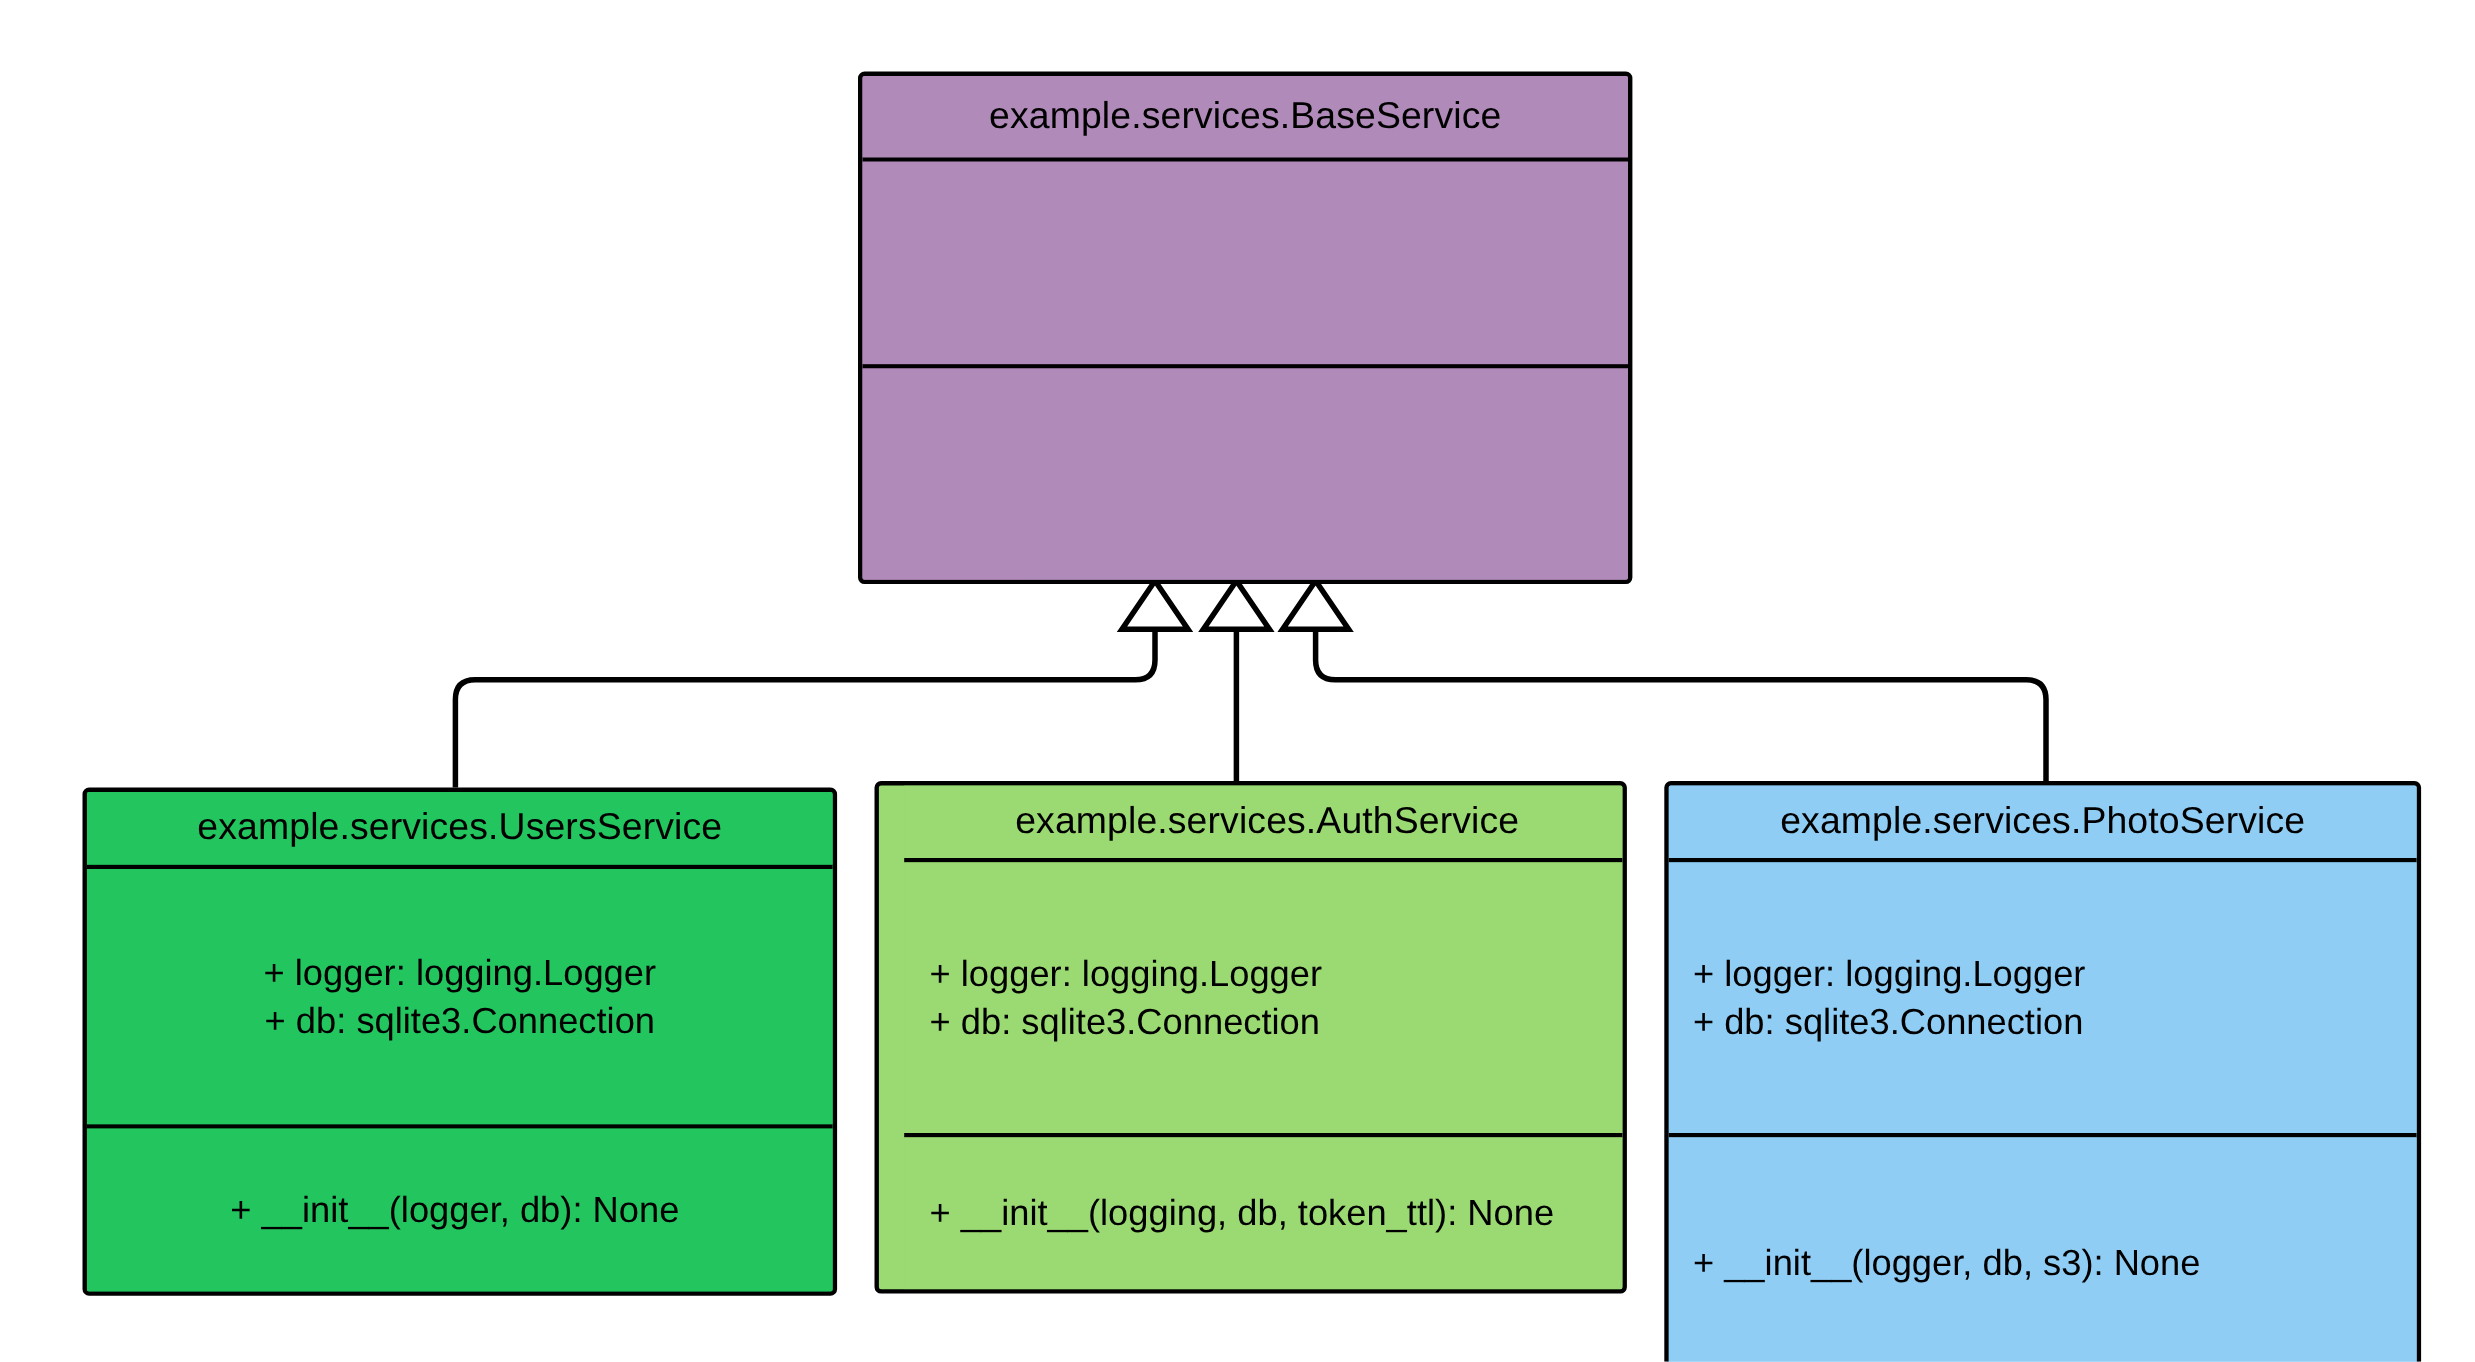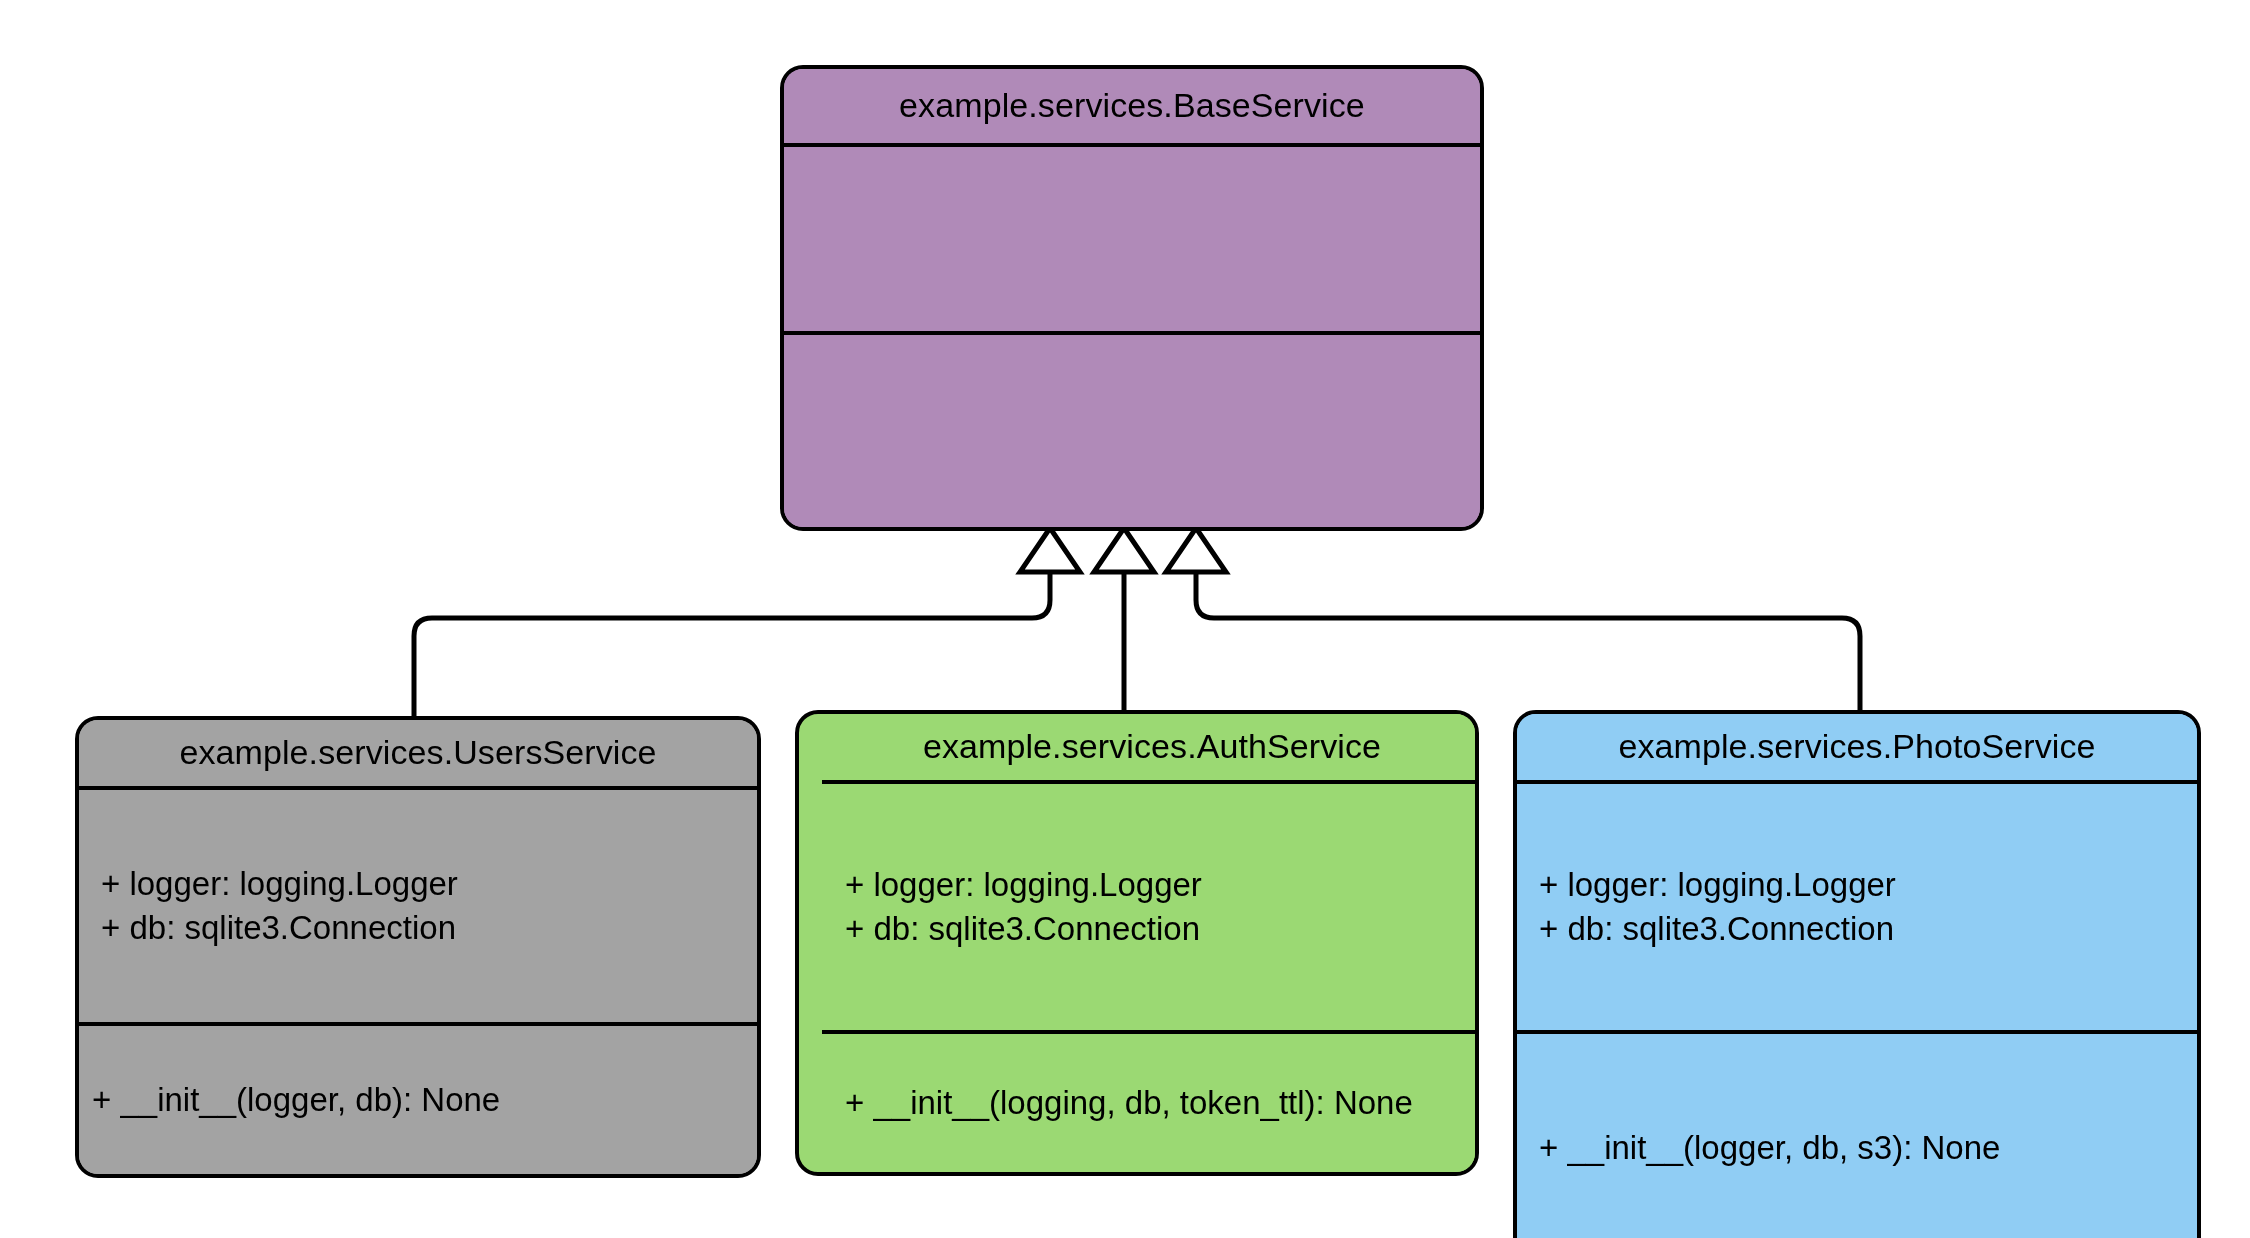--- a/index.html
+++ b/index.html
@@ -26,21 +26,21 @@
     top: 0;
     width: 2250px;
     height: 1238px;
     z-index: 1;
   }
   .uml-class {
     position: absolute;
     z-index: 2;
     box-sizing: border-box;
     border: 4px solid #000000;
-    border-radius: 23px;
+    border-radius: 6px;
     overflow: hidden;
     display: flex;
     flex-direction: column;
   }
   .uml-compartment {
     box-sizing: border-box;
     position: relative;
   }
   .uml-title {
     display: flex;
@@ -67,21 +67,21 @@
     font-size: 33px;
     line-height: 1.32;
     white-space: pre;
   }
   .empty-compartment {
     
   }
 
   
   .fill-base   { background: #b08ab8; }
-  .fill-users  { background: #a3a3a3; }
+  .fill-users  { background: #22c55e; text-align: center; }
   .fill-auth   { background: #9bd973; padding-left: 23px; }
   .fill-photo  { background: #90cdf4; }
 
   
   #class-base  { left: 780px;  top: 65px;  width: 704px; height: 466px; }
   #class-users { left: 75px;   top: 716px; width: 686px; height: 462px; }
   #class-auth  { left: 795px;  top: 710px; width: 684px; height: 466px; }
   #class-photo { left: 1513px; top: 710px; width: 688px; height: 556px; }
 
   #class-base .uml-title   { height: 74px; flex: 0 0 74px; }

